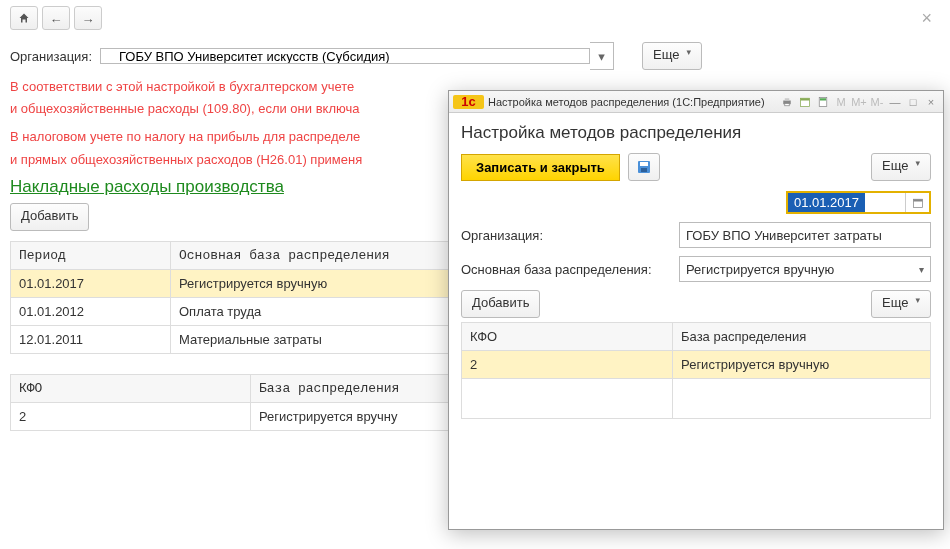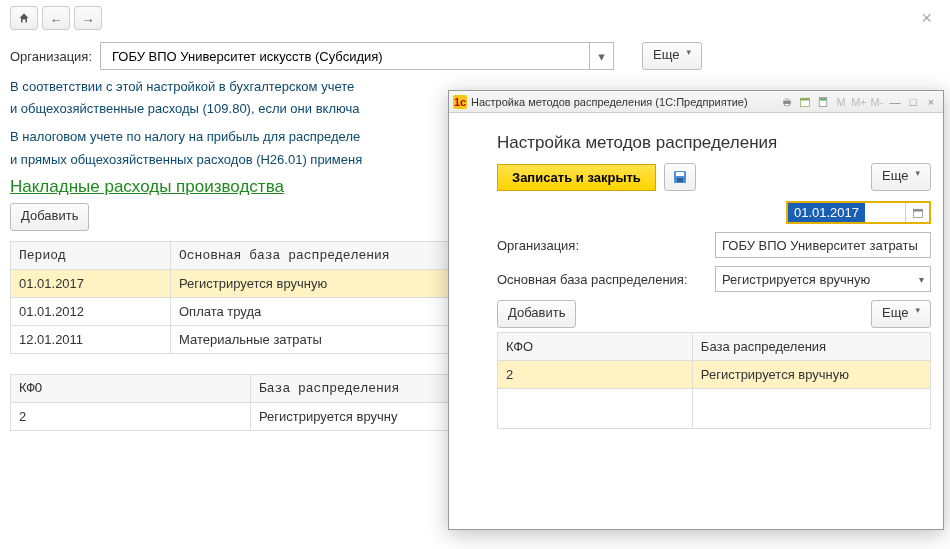--- a/index.html
+++ b/index.html
@@ -46,23 +46,23 @@
   }
   .form-row {
     display: flex;
     align-items: center;
     padding: 6px 10px;
     gap: 8px;
   }
   .label { white-space: nowrap; }
   .org-input {
     border: 1px solid #bbb;
-    padding: 4px 11px;
+    padding: 4px 18px;
     width: 490px;
-    height: 28px;
+    height: 16px;
     font-size: 13px;
     background: #fff;
   }
   .select-caret {
     width: 24px;
     height: 28px;
     border: 1px solid #bbb;
     border-left: none;
     background: #fff;
     display:flex;align-items:center;justify-content:center;
@@ -73,21 +73,21 @@
     border: 1px solid #bbb;
     background: linear-gradient(#fdfdfd,#f0f0f0);
     padding: 4px 10px;
     height: 28px;
     border-radius: 3px;
     cursor: pointer;
     display:flex;align-items:flex-start;gap:4px;
     font-size:13px;
   }
   .info-text {
-    color: #0c4a6e;
+    color: #ef4444;
     padding: 2px 10px;
     line-height: 1.4;
     font-size: 13px;
   }
   .section-title {
     color: #1e8a1e;
     text-decoration: underline;
     font-size: 17px;
     padding: 6px 10px;
   }
@@ -125,25 +125,25 @@
     height: 22px;
     background: linear-gradient(#f7f7f7,#ececec);
     border-bottom: 1px solid #ccc;
     display: flex;
     align-items: center;
     padding: 0 4px;
     font-size: 11px;
     gap: 4px;
   }
   .logo-1c {
-    width:14px;height:14px;background:#f5c518;border-radius:2px;display:flex;align-items:center;justify-content:center;font-size:11px;color:#c00;font-weight:bold;
+    width:31px;height:14px;background:#f5c518;border-radius:2px;display:flex;align-items:center;justify-content:center;font-size:13px;color:#c00;font-weight:bold;
   }
   .tb-icons { margin-left:auto; display:flex; gap:2px; }
   .tb-ico { width:16px;height:16px;display:flex;align-items:center;justify-content:center;font-size:11px;color:#888;cursor:pointer; }
-  .modal-body { padding: 20px 12px; margin-left: 36px; }
+  .modal-body { padding: 10px 12px; }
   .modal-heading { font-size: 17px; margin-bottom: 10px; }
   .modal-tb { display:flex; align-items:center; gap:8px; margin-bottom:10px; }
   .btn-yellow {
     background: linear-gradient(#ffe24a,#ffd400);
     border: 1px solid #d4a500;
     font-weight: bold;
     padding: 5px 14px;
     border-radius:0;
     cursor:pointer;
     font-size:13px;

